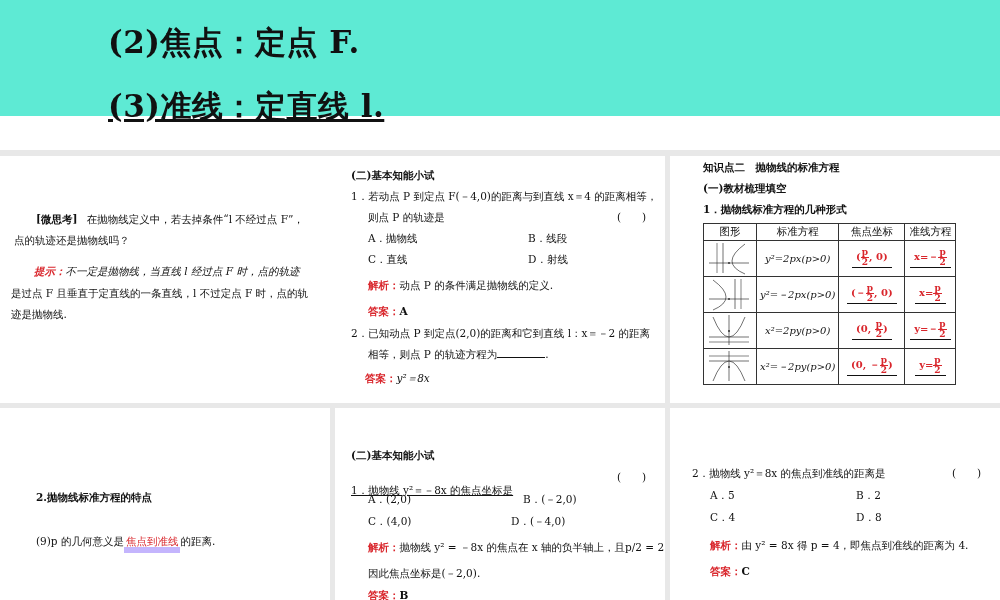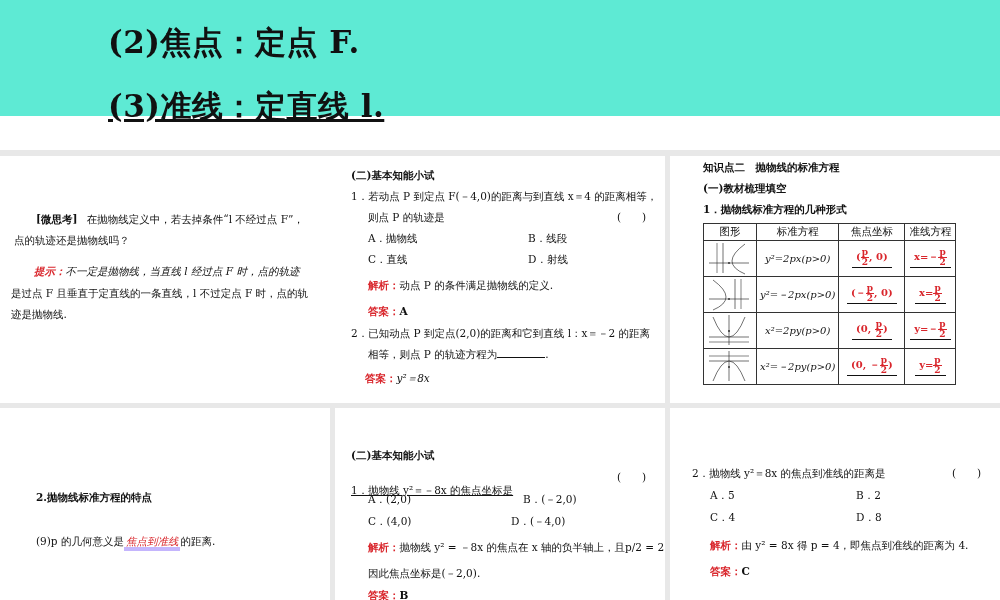--- a/index.html
+++ b/index.html
@@ -15,21 +15,21 @@
   .p2 { left: 335px; top: 6px; width: 330px; height: 247px; }
   .p3 { left: 670px; top: 6px; width: 330px; height: 247px; }
   .p4 { left: 0; top: 258px; width: 330px; height: 192px; }
   .p5 { left: 335px; top: 258px; width: 330px; height: 192px; }
   .p6 { left: 670px; top: 258px; width: 330px; height: 192px; }
   .abs { position: absolute; white-space: nowrap; }
   .b { font-weight: bold; }
   .red { color: #d9262c; font-weight: bold; }
   .it { font-style: italic; text-align: right; }
   .blank { display: inline-block; width: 48px; border-bottom: 1px solid #111; height: 10px; vertical-align: baseline; }
-  .fill { color: #d9262c; border-bottom: 4px solid #c4b5fd; padding: 0 2px; font-style: italic; }
+  .fill { color: #d9262c; border-bottom: 6px solid #c4b5fd; padding: 0 2px; }
   table.pt { position: absolute; left: 33px; top: 67px; border-collapse: collapse; font-size: 10px; }
   table.pt td, table.pt th { border: 1px solid #333; text-align: center; height: 36px; padding: 0 3px; white-space: nowrap; }
   table.pt th { height: 15px; font-weight: normal; font-size: 10.5px; }
   .c-fig { width: 50px; } .c-eq { width: 61px; } .c-focus { width: 66px; } .c-dir { width: 51px; }
   .redf { color: #d9262c; font-weight: bold; border-bottom: 1px solid #111; display: inline-block; padding: 0 4px; }
   .frac { display: inline-block; vertical-align: middle; text-align: center; line-height: 1; font-size: 9px; }
   .frac span { display: block; }
   .frac .num { border-bottom: 1px solid currentColor; padding: 0 1px; }
   svg { display: block; }
 </style>

